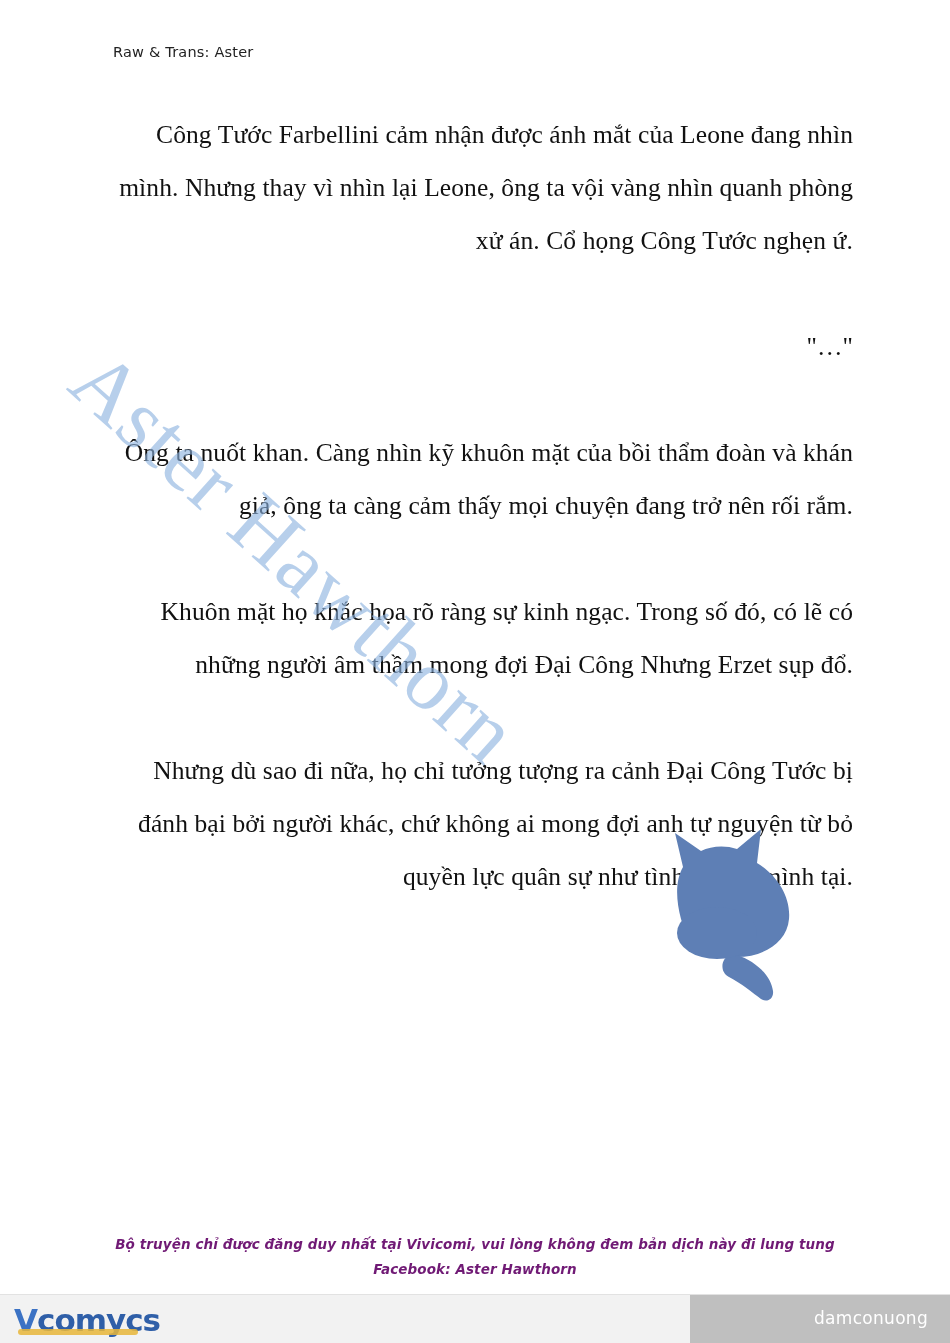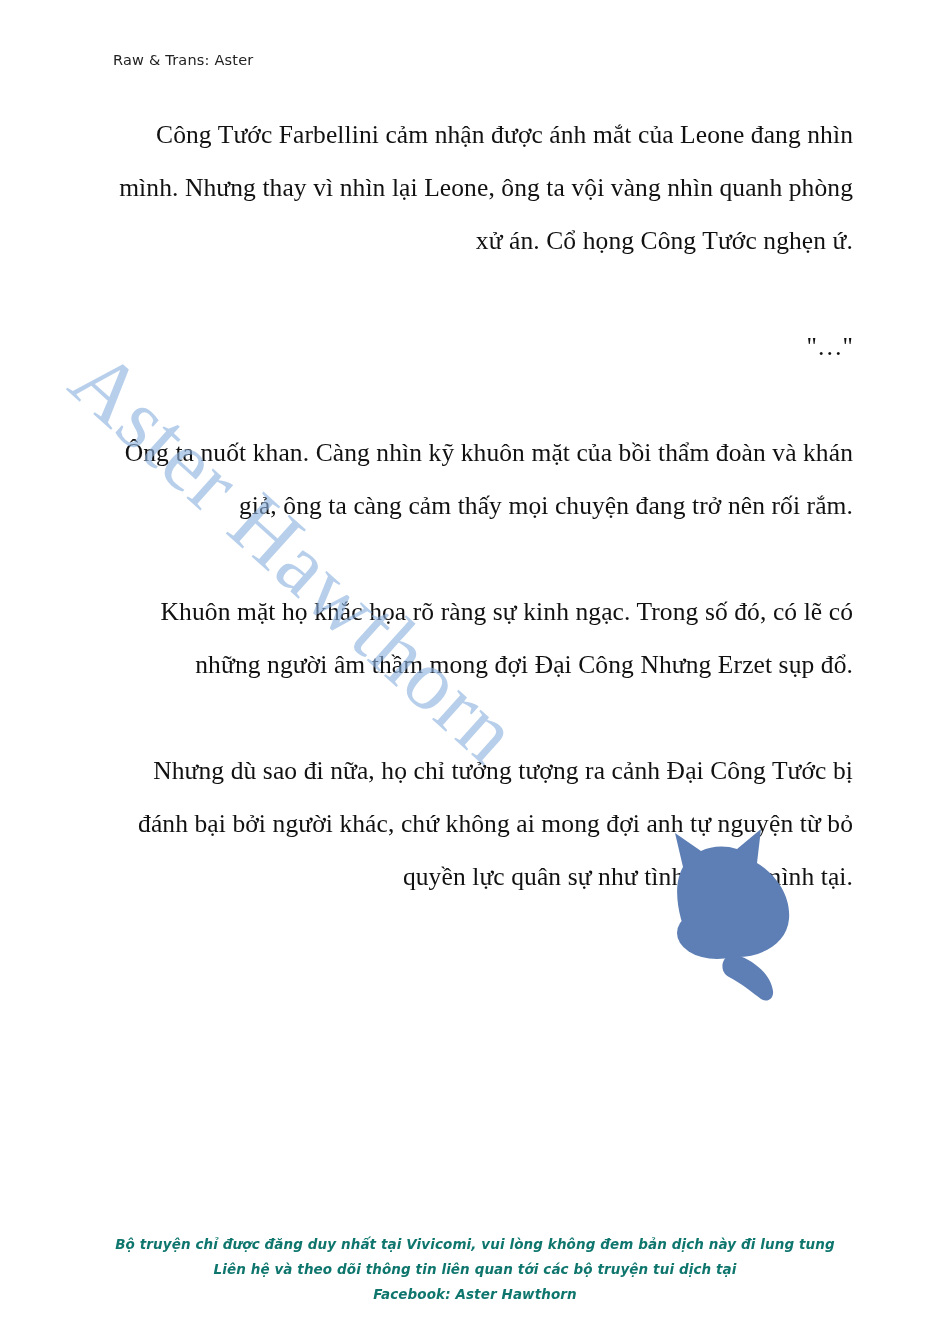--- a/index.html
+++ b/index.html
@@ -19,21 +19,21 @@
     width: 950px;
     height: 1343px;
     background: #ffffff;
     overflow: hidden;
   }
 
   
   .header-credit {
     position: absolute;
     left: 113px;
-    top: 52px;
+    top: 44px;
     font-family: "DejaVu Sans", sans-serif;
     font-size: 14.5px;
     color: #222222;
     letter-spacing: 0.2px;
   }
 
   
   .content {
     position: absolute;
     left: 113px;
@@ -89,21 +89,21 @@
     left: 0;
     top: 1232px;
     width: 950px;
     text-align: center;
   }
   .footer-line {
     font-family: "DejaVu Sans", sans-serif;
     font-style: italic;
     font-weight: bold;
     font-size: 13.5px;
-    color: #0f766e;
+    color: #701a75;
     line-height: 25px;
     letter-spacing: 0.1px;
   }
 
   
   .bottom-bar {
     position: absolute;
     left: 0;
     bottom: 0;
     width: 950px;
@@ -181,18 +181,25 @@
       <g fill="#5e7fb5">
         <path d="M38 52 L30 18 L56 36 C66 31 80 30 92 34 L116 14 L112 48 C132 60 146 82 144 104 C142 128 118 142 92 142 C64 142 42 126 36 104 C31 85 30 66 38 52 Z"></path>
         <path d="M92 140 C110 146 126 160 128 176 C129 184 122 188 116 184 C108 178 96 168 84 162 C74 157 76 142 86 140 Z"></path>
         <ellipse cx="72" cy="118" rx="40" ry="26"></ellipse>
       </g>
     </svg>
   </div>
 
   <div class="footer-notes">
     <div class="footer-line">Bộ truyện chỉ được đăng duy nhất tại Vivicomi, vui lòng không đem bản dịch này đi lung tung</div>
-    <div class="footer-line">Liên hệ và theo dõi thông tin liên quan tới các bộ truyện tui dịch tại</div>
     <div class="footer-line">Facebook: Aster Hawthorn</div>
   </div>
 
+  <div class="bottom-bar">
+    <div class="brand-right-bg"></div>
+    <div class="logo-wrap">
+      <div class="logo-underline"></div>
+      <div class="logo-text"><span class="accent">V</span><span>comycs</span></div>
+    </div>
+    <div class="brand-right">damconuong</div>
+  </div>
 
 </div>
 
 </body></html>

